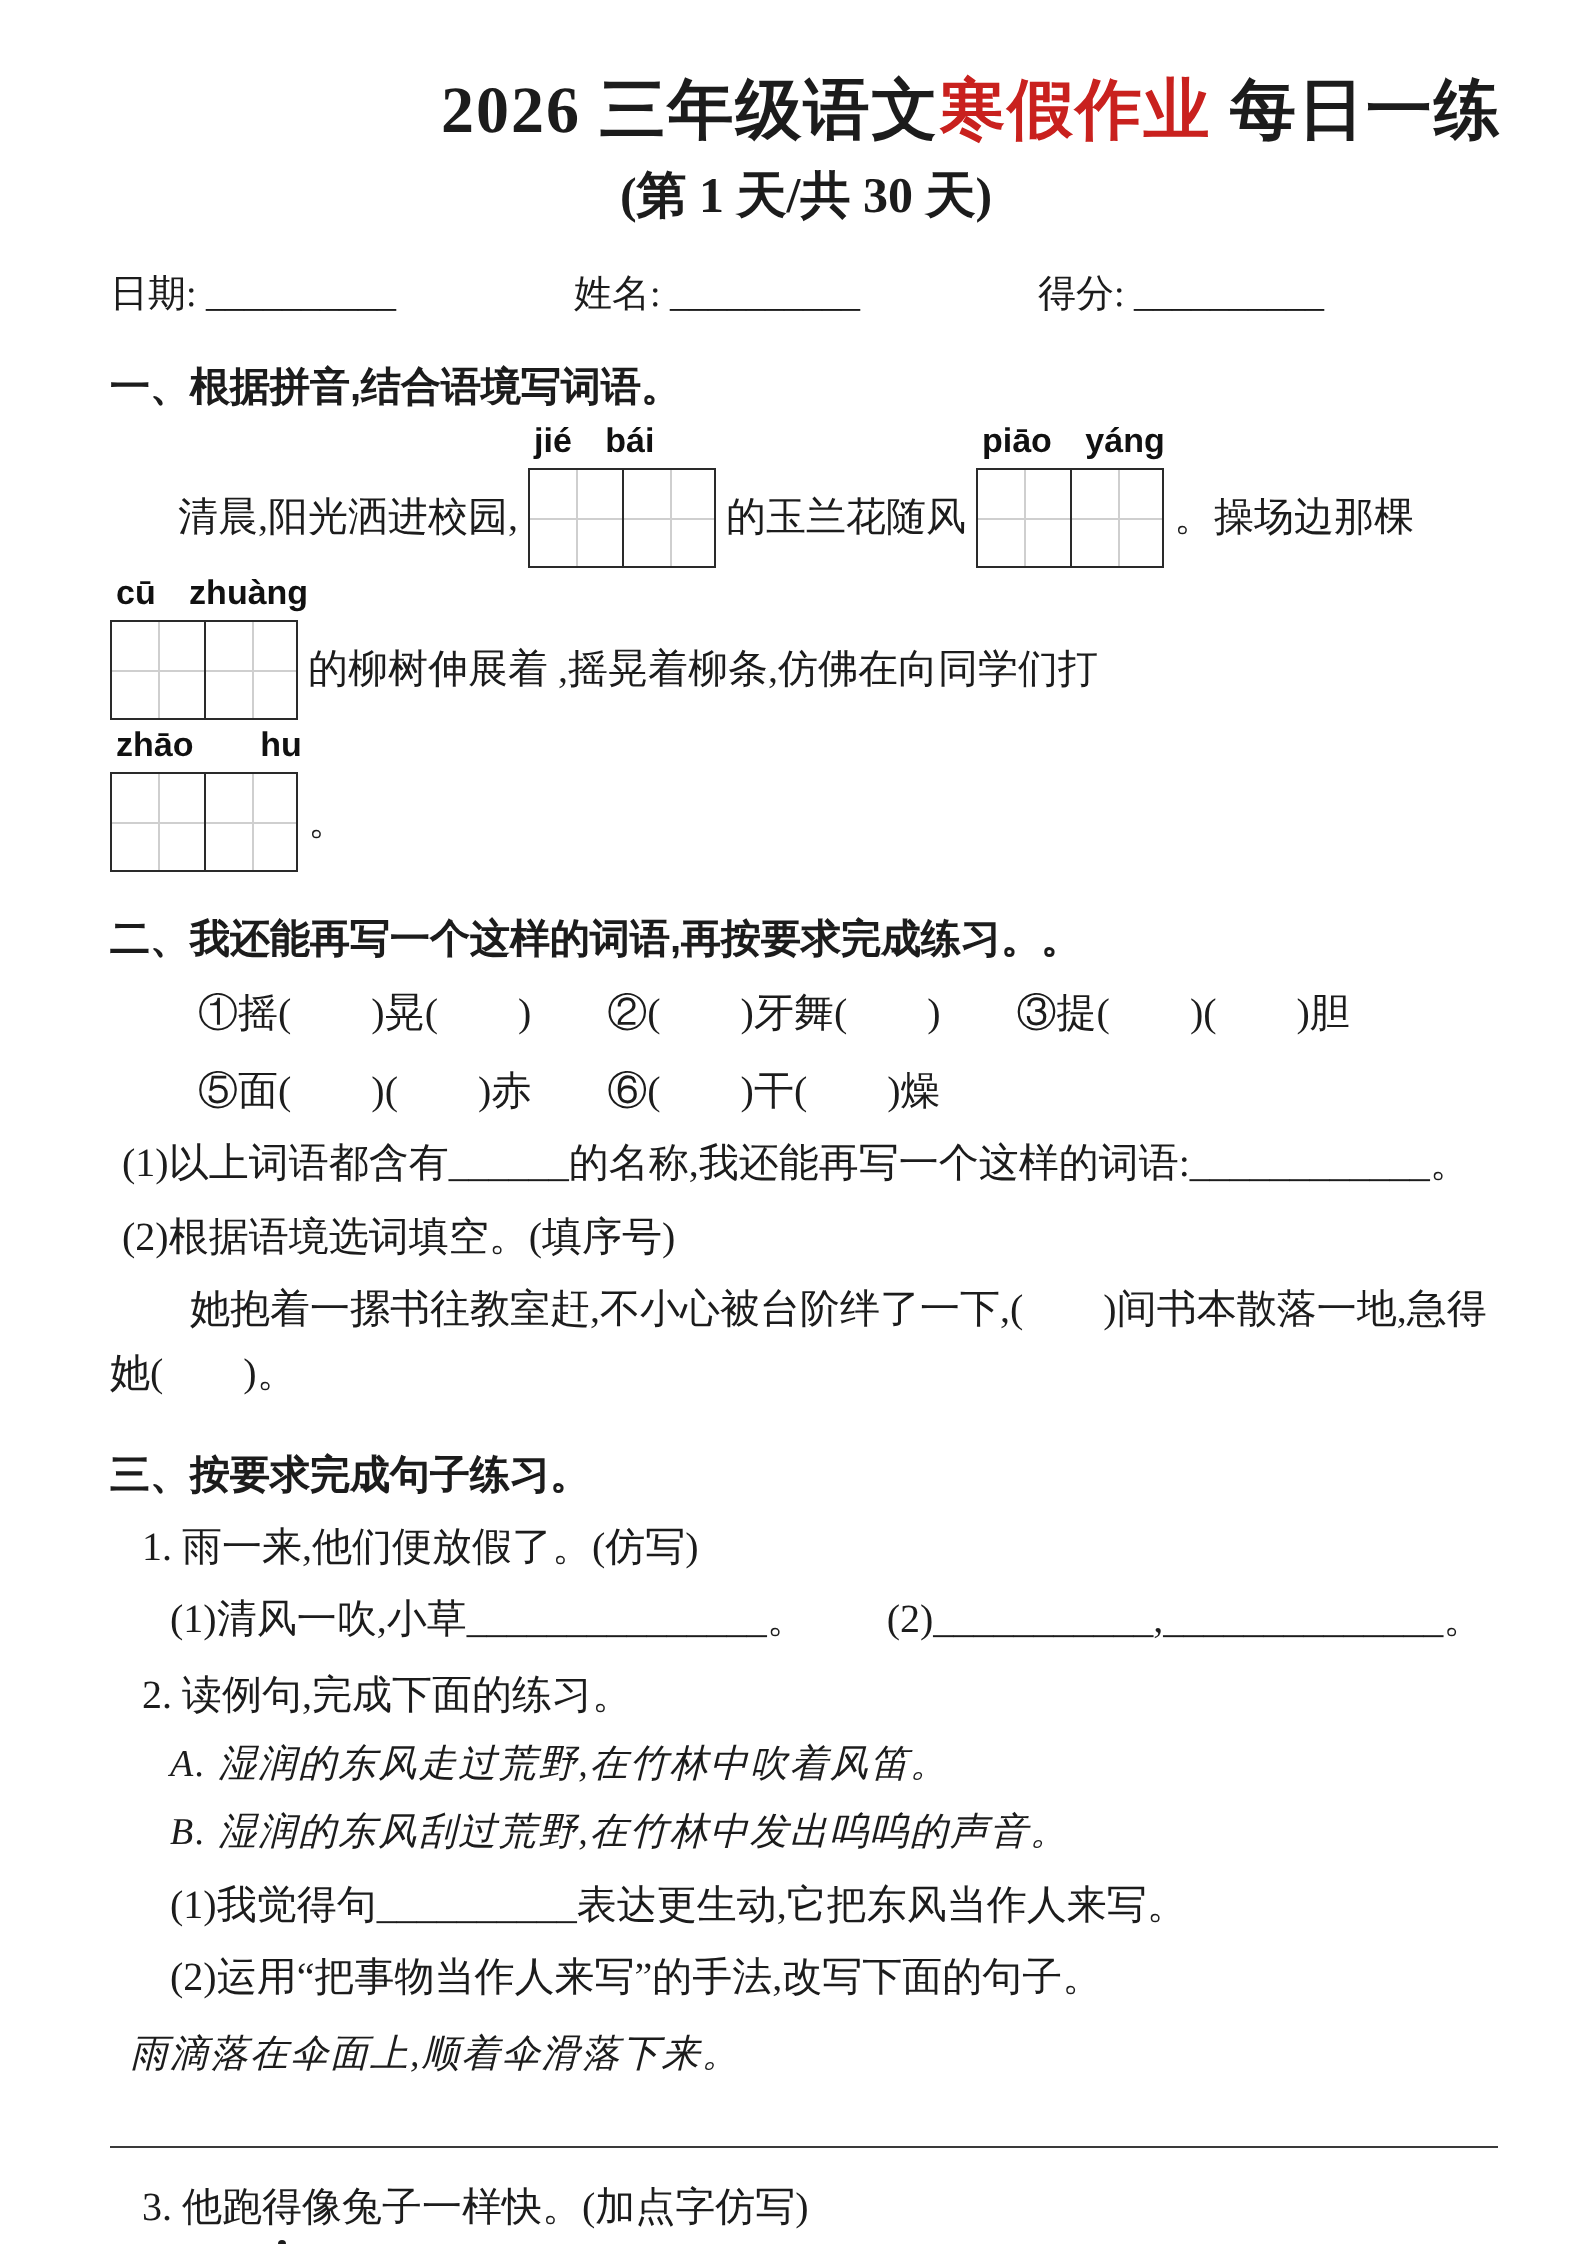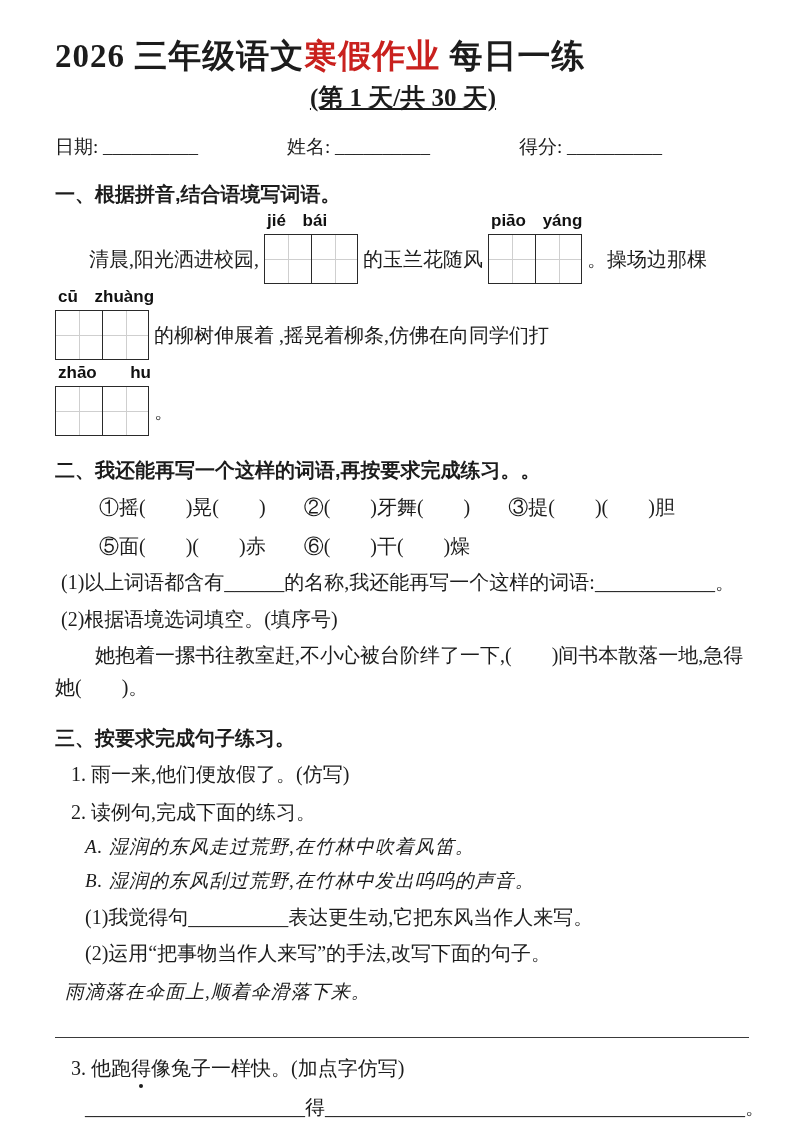--- a/index.html
+++ b/index.html
@@ -3,25 +3,25 @@
 <meta charset="utf-8">
 <style>
   * { margin:0; padding:0; box-sizing:border-box; }
   body { background:#ffffff; }
   .page {
     width:793px; height:1122px; background:#ffffff; overflow:hidden;
     font-family:"Liberation Serif","DejaVu Serif",serif;
     color:#1c1c1c; padding:24px 42px 0 55px;
   }
   .title {
-    text-align:left; font-size:33px; font-weight:700; letter-spacing:1px;
+    text-align:right; font-size:33px; font-weight:700; letter-spacing:1px;
     margin-top:12px; line-height:1.25;
   }
   .accent { color:#c9211e; }
-  .subtitle { text-align:center; font-size:25px; font-weight:700; margin-top:4px;text-decoration:underline; }
+  .subtitle { text-align:center; font-size:25px; font-weight:700; margin-top:4px; }
   .info-row { display:flex; font-size:19px; margin-top:20px; }
   .info-item { width:232px; white-space:nowrap; }
   .info-item:last-child { width:auto; }
   .sec-heading {
     font-family:"Liberation Sans","DejaVu Sans",sans-serif;
     font-size:20px; font-weight:700; margin-top:20px; line-height:1.4;
   }
   .body-text { font-size:20px; line-height:1.5; }
   
   .grid-row { display:flex; align-items:center; gap:5px; margin-top:26px; white-space:nowrap; }
@@ -126,20 +126,24 @@
     <span>⑥(　　)干(　　)燥</span>
   </div>
 
   <div class="q-line">(1)以上词语都含有______的名称,我还能再写一个这样的词语:____________。</div>
   <div class="q-line">(2)根据语境选词填空。(填序号)</div>
   <div class="passage">她抱着一摞书往教室赶,不小心被台阶绊了一下,(　　)间书本散落一地,急得她(　　)。</div>
 
   <div class="sec-heading">三、按要求完成句子练习。</div>
 
   <div class="s3-item">1. 雨一来,他们便放假了。(仿写)</div>
+  <div class="s3-sub s3-pair">
+    <span>(1)清风一吹,小草_______________。</span>
+    <span>(2)___________,______________。</span>
+  </div>
 
   <div class="s3-item">2. 读例句,完成下面的练习。</div>
   <div class="s3-sub kai">A. 湿润的东风走过荒野,在竹林中吹着风笛。</div>
   <div class="s3-sub kai">B. 湿润的东风刮过荒野,在竹林中发出呜呜的声音。</div>
   <div class="s3-sub">(1)我觉得句__________表达更生动,它把东风当作人来写。</div>
   <div class="s3-sub">(2)运用“把事物当作人来写”的手法,改写下面的句子。</div>
   <div class="s3-item kai rewrite">雨滴落在伞面上,顺着伞滑落下来。</div>
 
   <div class="answer-line"></div>
 

